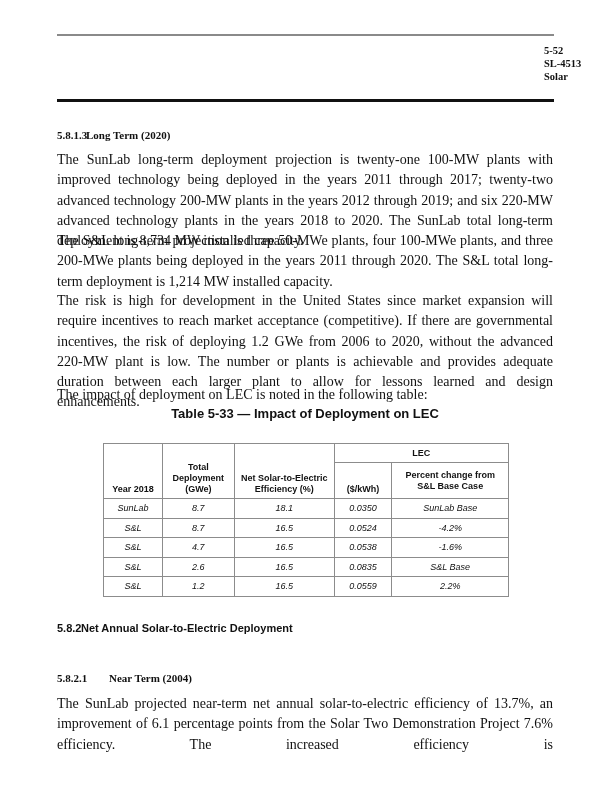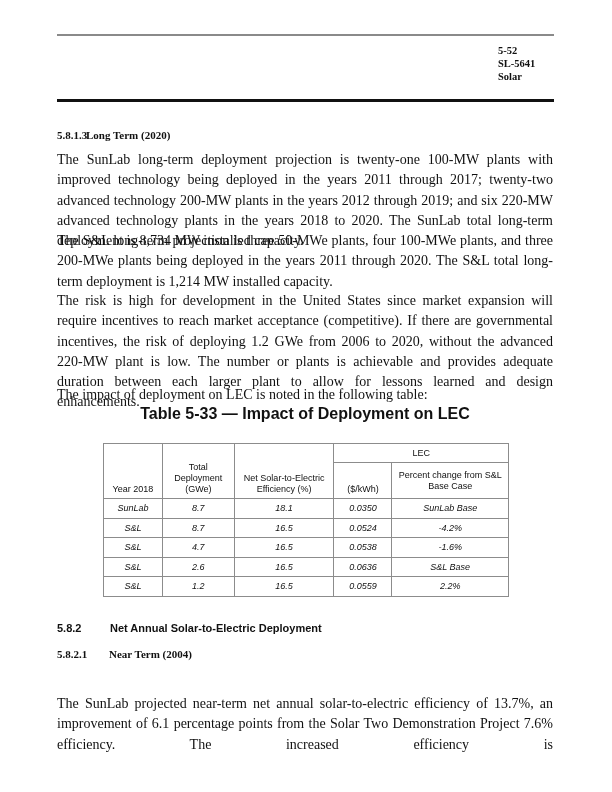--- a/index.html
+++ b/index.html
@@ -1,53 +1,53 @@
 <!DOCTYPE html>
 <html><head>
 <meta charset="utf-8">
 <style>
   html, body { margin: 0; padding: 0; background: #ffffff; }
   body { width: 612px; height: 792px; position: relative; overflow: hidden;
          font-family: "Liberation Serif", serif; color: #111; }
   .rule-top { position: absolute; left: 57px; top: 34px; width: 497px; height: 2px; background: #8a8a8a; }
   .rule-bottom { position: absolute; left: 57px; top: 99px; width: 497px; height: 3px; background: #111; }
   .page-id { position: absolute; left: 498px; top: 44px; font-weight: bold; font-size: 10.5px; line-height: 13px; }
-  .page-id div { white-space: nowrap; }
+  .page-id div { white-space: nowrap; margin-left: 46px; }
 
   .content { position: absolute; left: 57px; top: 0; width: 496px; }
   .h4 { position: absolute; left: 0; font-weight: bold; font-size: 11px; white-space: nowrap; }
   .h4 .num { display: inline-block; width: 29px; }
-  .h4b .num { width: 52px; }
+  .h4b .num { width: 52px; margin-top: 24px; }
   .p { position: absolute; left: 0; width: 496px; font-size: 14px; line-height: 20.3px; text-align: justify; }
 
   .tbl-title { position: absolute; left: 0; width: 512px; top: 408px; text-align: center;
-               font-family: "Liberation Sans", sans-serif; font-weight: bold; font-size: 16px; line-height: 12px; }
+               font-family: "Liberation Sans", sans-serif; font-weight: bold; font-size: 13px; line-height: 12px; }
 
   table.lec { position: absolute; left: 103px; top: 443px; width: 406px; border-collapse: collapse;
               font-family: "Liberation Sans", sans-serif; font-size: 9px; color: #111; }
   table.lec th, table.lec td { border: 1.5px solid #8c8c8c; text-align: center; padding: 0 3px; }
-  table.lec th { font-weight: normal; line-height: 11px; text-align: center; }
+  table.lec th { font-weight: bold; line-height: 11px; text-align: center; }
   table.lec th.bottom { vertical-align: bottom; padding-bottom: 3px; }
   table.lec tr.h1 th { height: 18px; }
   table.lec tr.h2 th { height: 32px; }
   table.lec td { height: 18.5px; line-height: 12px; font-style: italic; }
   col.c1 { width: 59px; } col.c2 { width: 72px; } col.c3 { width: 100px; }
   col.c4 { width: 58px; } col.c5 { width: 117px; }
 
   .h3 { position: absolute; left: 0; top: 622px; font-family: "Liberation Sans", sans-serif;
         font-weight: bold; font-size: 11px; white-space: nowrap; }
-  .h3 .num { display: inline-block; width: 53px; }
+  .h3 .num { display: inline-block; width: 24px; }
 </style>
 </head>
 <body>
 
 <div class="rule-top"></div>
 <div class="page-id">
   <div>5-52</div>
-  <div>SL-5641</div>
+  <div>SL-4513</div>
   <div>Solar</div>
 </div>
 <div class="rule-bottom"></div>
 
 <div class="content">
   <div class="h4" style="top:129px;">
     <span class="num">5.8.1.3</span><span>Long Term (2020)</span>
   </div>
 
   <div class="p" style="top:150px;">The SunLab long-term deployment projection is twenty-one 100-MW plants with improved technology being deployed in the years 2011 through 2017; twenty-two advanced technology 200-MW plants in the years 2012 through 2019; and six 220-MW advanced technology plants in the years 2018 to 2020. The SunLab total long-term deployment is 8,734 MW installed capacity.</div>
@@ -99,21 +99,21 @@
       <td>S&amp;L</td>
       <td>4.7</td>
       <td>16.5</td>
       <td>0.0538</td>
       <td>-1.6%</td>
     </tr>
     <tr>
       <td>S&amp;L</td>
       <td>2.6</td>
       <td>16.5</td>
-      <td>0.0636</td>
+      <td>0.0835</td>
       <td>S&amp;L Base</td>
     </tr>
     <tr>
       <td>S&amp;L</td>
       <td>1.2</td>
       <td>16.5</td>
       <td>0.0559</td>
       <td>2.2%</td>
     </tr>
   </tbody>

